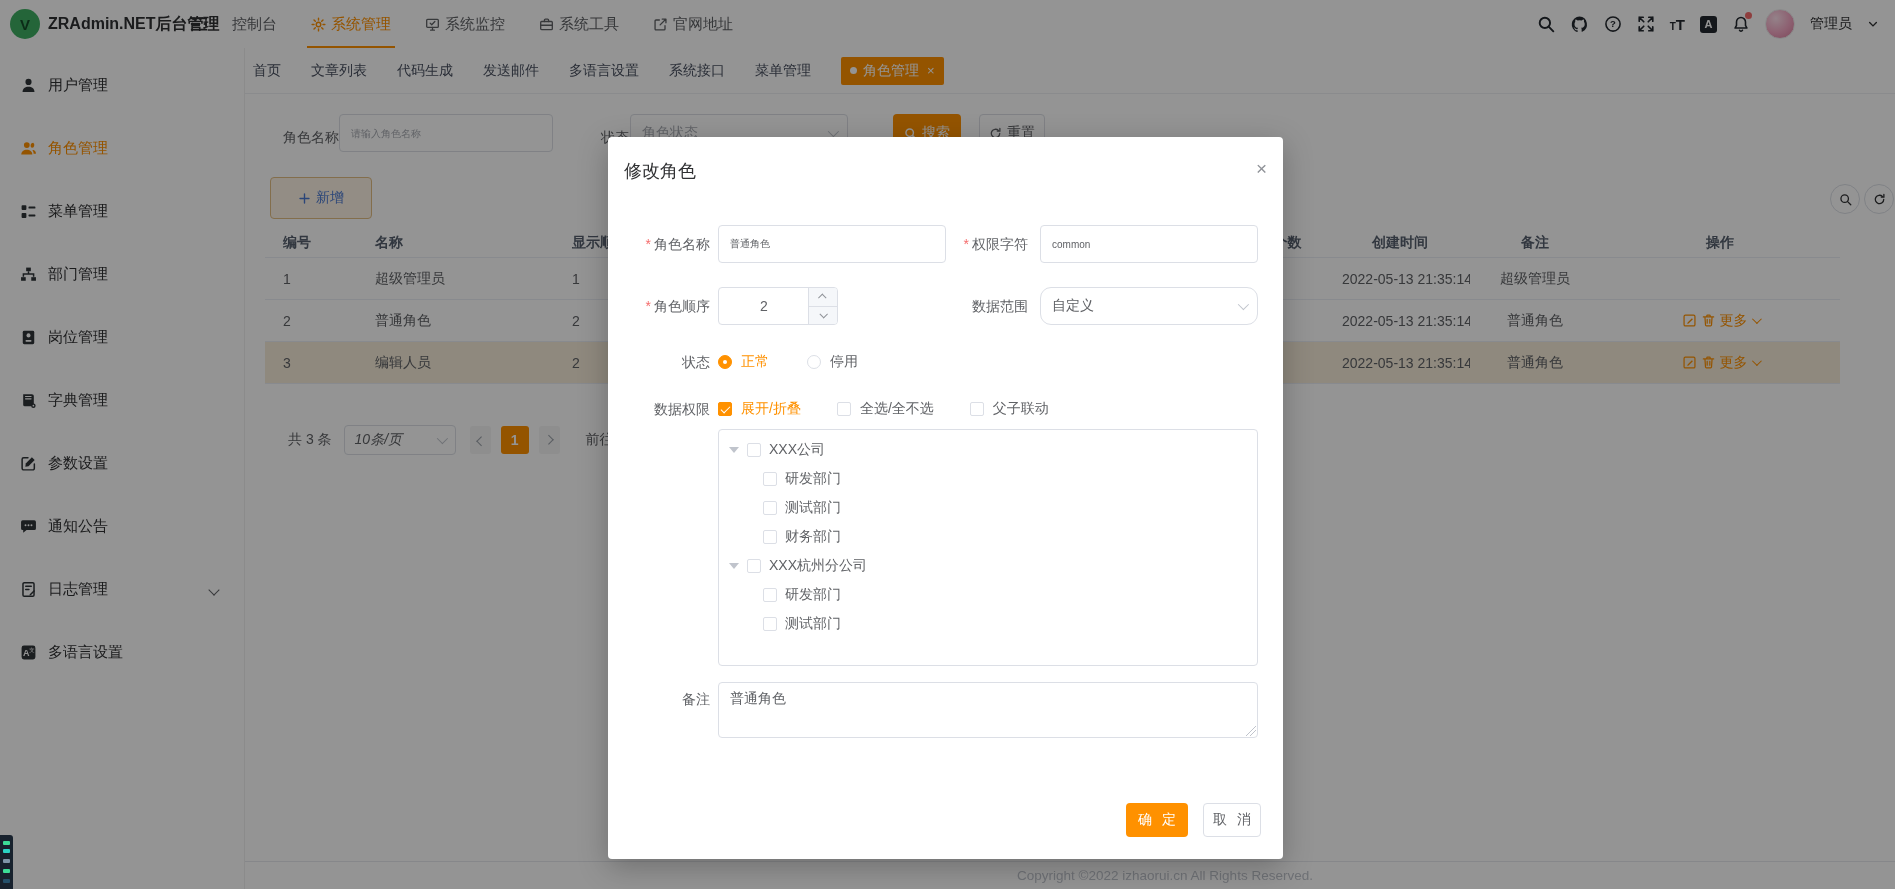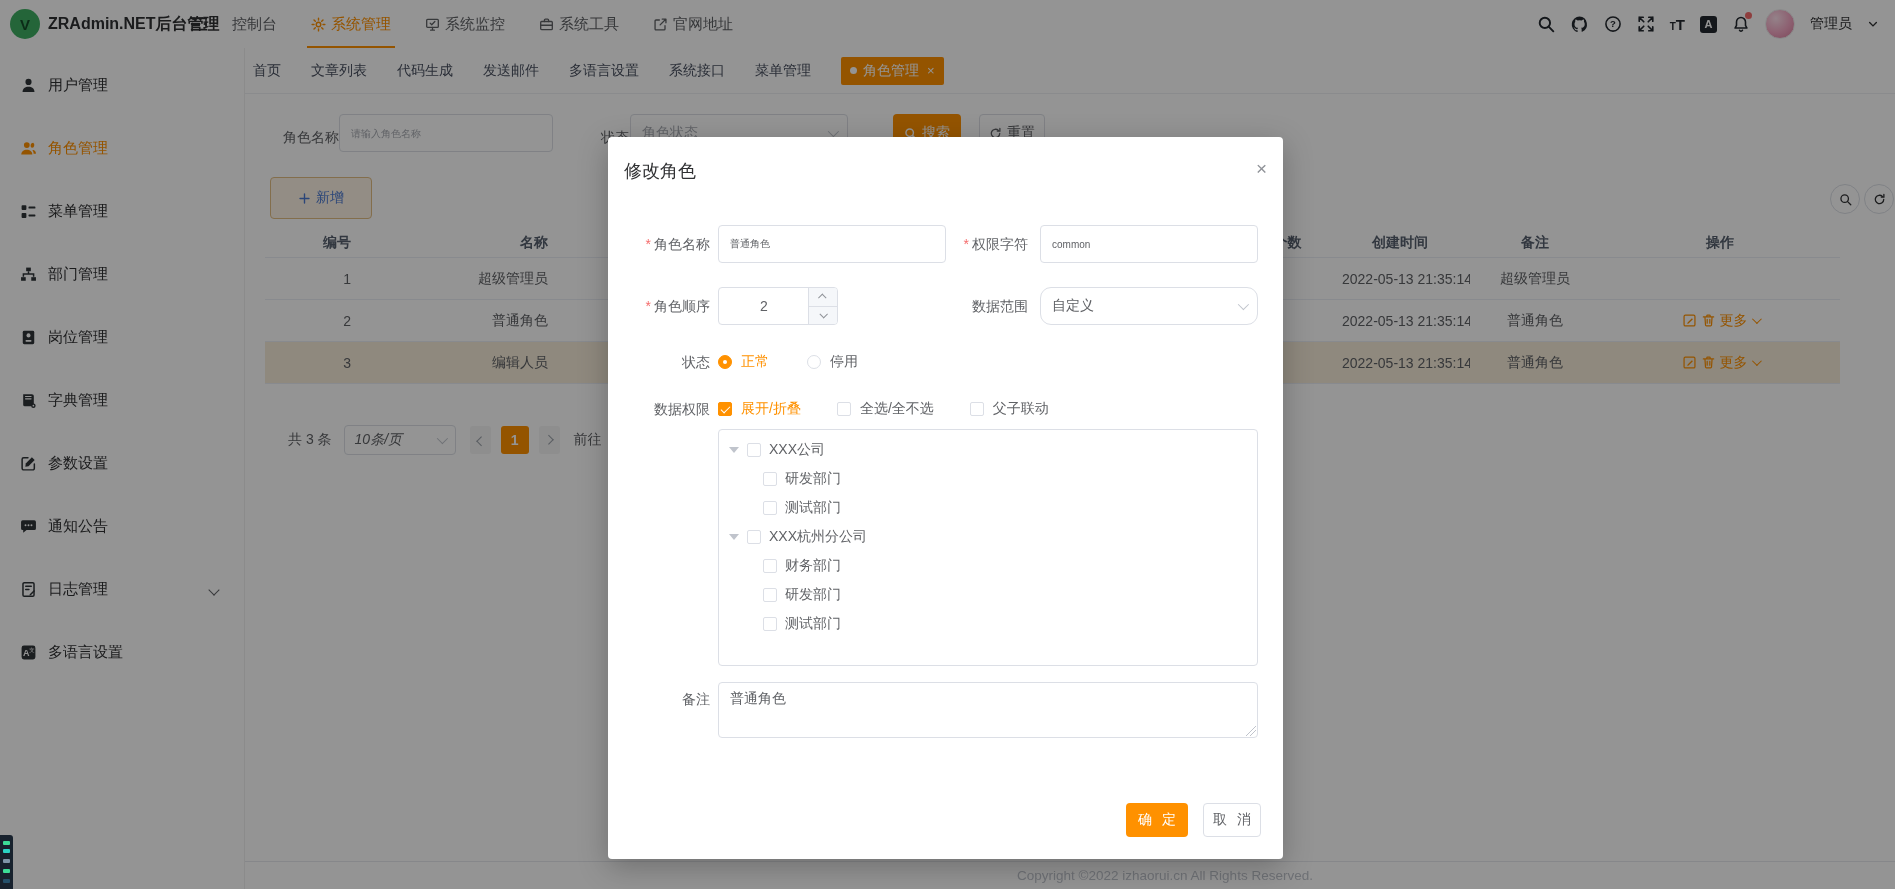--- a/index.html
+++ b/index.html
@@ -59,40 +59,40 @@
   .btn-add { position:absolute; left:270px; top:177px; width:102px; height:42px; background:#fdf3e5; border-color:#e2bd84; color:#4a78d0; }
   .tool-circle { position:absolute; top:184px; width:30px; height:30px; border-radius:50%; background:#fff; border:1px solid #dcdfe6; display:flex; align-items:center; justify-content:center; color:#606266; cursor:pointer; }
   .tc1 { left:1830px; } .tc2 { left:1864px; }
 
   
   .table { position:absolute; left:265px; top:228px; width:1575px; font-size:14px; }
   .trow { display:flex; align-items:center; border-bottom:1px solid #ebeef5; background:#fff; }
   .trow.head { height:30px; color:#56606e; font-weight:bold; }
   .trow.body { height:42px; color:#606266; }
   .trow.hl { background:#f6ecd9; }
-  .tc { padding:0 12px; overflow:hidden; white-space:nowrap;text-align:right; }
+  .tc { padding:0 12px; overflow:hidden; white-space:nowrap; }
   .c0 { width:98px; padding-left:18px; } .c1 { width:197px; } .c2 { width:195px; }
   .c3 { width:490px; } .c4 { width:85px; text-align:center; } .c5 { width:140px; text-align:center; }
   .c6 { width:130px; text-align:center; } .c7 { width:240px; text-align:center; }
   .ops { display:flex; align-items:center; justify-content:center; gap:4px; color:#ff9100; }
   .ops .icon { color:#ff9100; cursor:pointer; }
   .more-link { display:flex; align-items:center; gap:4px; cursor:pointer; }
   .more-caret { width:7px; height:7px; border-right:1.4px solid #ff9100; border-bottom:1.4px solid #ff9100; transform:rotate(45deg) translateY(-2px); }
 
   
   .pager { position:absolute; left:288px; top:425px; height:30px; display:flex; align-items:center; font-size:14px; color:#606266; }
   .pg-total { margin-right:12px; }
   .pg-size { width:112px; height:30px; border:1px solid #dcdfe6; border-radius:4px; display:flex; align-items:center; padding:0 10px; cursor:pointer; background:#fff;font-style:italic; }
   .pg-btn { width:21px; height:28px; background:#f4f4f5; border-radius:3px; display:flex; align-items:center; justify-content:center; margin-left:14px; cursor:pointer; }
   .pchev { width:7px; height:7px; border-right:1.5px solid #9aa0a8; border-bottom:1.5px solid #9aa0a8; }
   .pchev.left { transform:rotate(135deg) translateY(-1px); }
   .pchev.right { transform:rotate(-45deg) translateY(-1px); }
   .pg-cur { width:28px; height:28px; background:#ff9100; color:#fff; border-radius:3px; display:flex; align-items:center; justify-content:center; margin-left:10px; font-weight:bold; }
   .pg-next { margin-left:10px; }
-  .pg-goto { margin-left:14px; }
+  .pg-goto { margin-left:26px; }
 
   
   .footer { position:absolute; left:245px; right:0; bottom:0; height:28px; border-top:1px solid #e7e9ee; background:#fff; display:flex; align-items:center; justify-content:center; padding-left:190px; color:#c0c4cc; font-size:13.5px; }
 
   
   .dim { position:absolute; inset:0; background:rgba(0,0,0,0.42); z-index:10; }
 
   
   .modal { position:absolute; left:608px; top:137px; width:675px; height:722px; background:#fff; border-radius:4px; box-shadow:0 8px 30px rgba(0,0,0,0.25); z-index:20; }
   .modal-title { position:absolute; left:16px; top:22px; font-size:18px; color:#303133; }
@@ -578,28 +578,28 @@
         <span class="tlabel">XXX公司</span>
       </div>
       <div class="tnode l2">
         <span class="cb"></span>
         <span class="tlabel">研发部门</span>
       </div>
       <div class="tnode l2">
         <span class="cb"></span>
         <span class="tlabel">测试部门</span>
       </div>
+      <div class="tnode l2">
+        <span class="cb"></span>
+        <span class="tlabel">财务部门</span>
+      </div>
       <div class="tnode l1">
         <span class="tcaret"></span>
         <span class="cb"></span>
         <span class="tlabel">XXX杭州分公司</span>
-      </div>
-      <div class="tnode l2">
-        <span class="cb"></span>
-        <span class="tlabel">财务部门</span>
       </div>
       <div class="tnode l2">
         <span class="cb"></span>
         <span class="tlabel">研发部门</span>
       </div>
       <div class="tnode l2">
         <span class="cb"></span>
         <span class="tlabel">测试部门</span>
       </div>
     </div>

